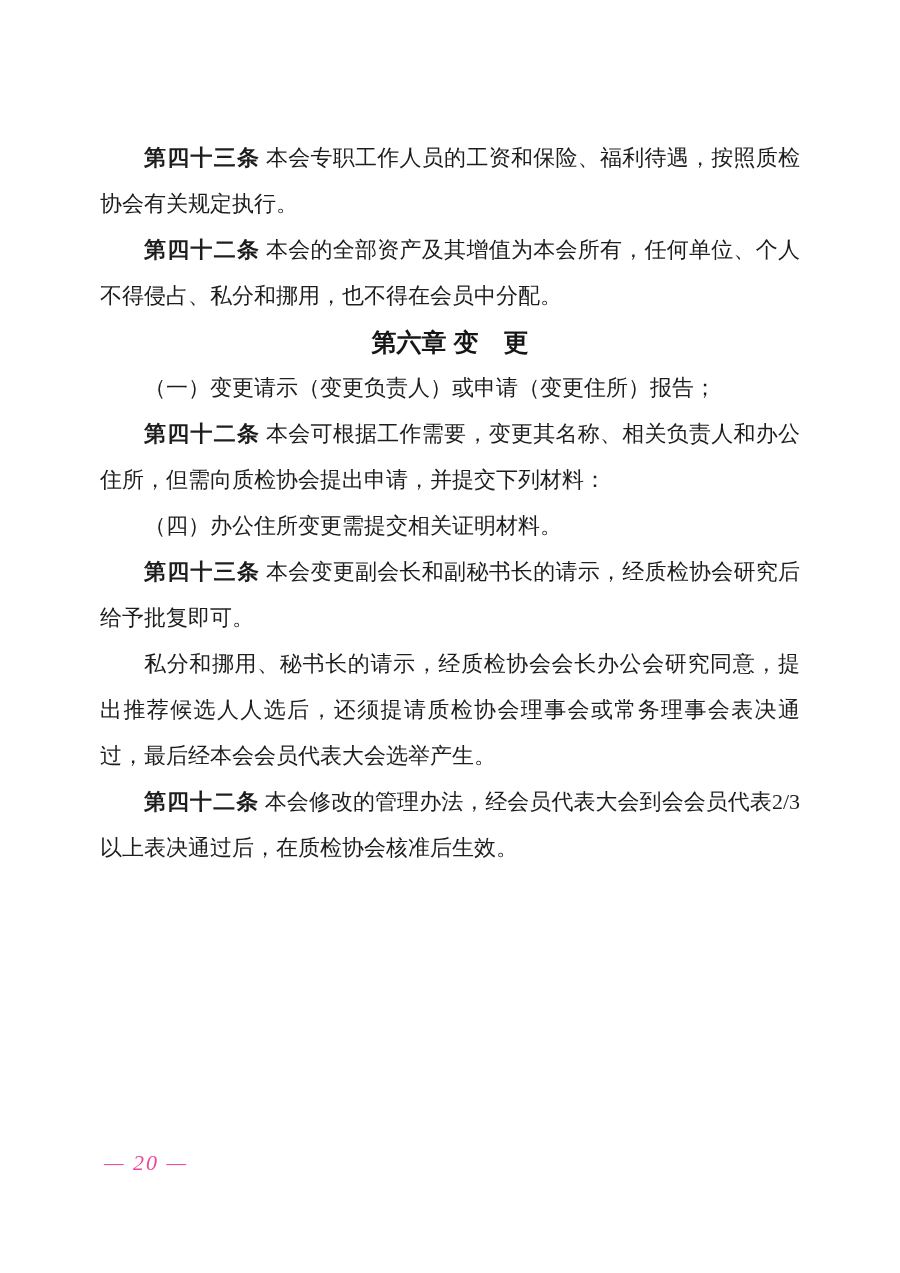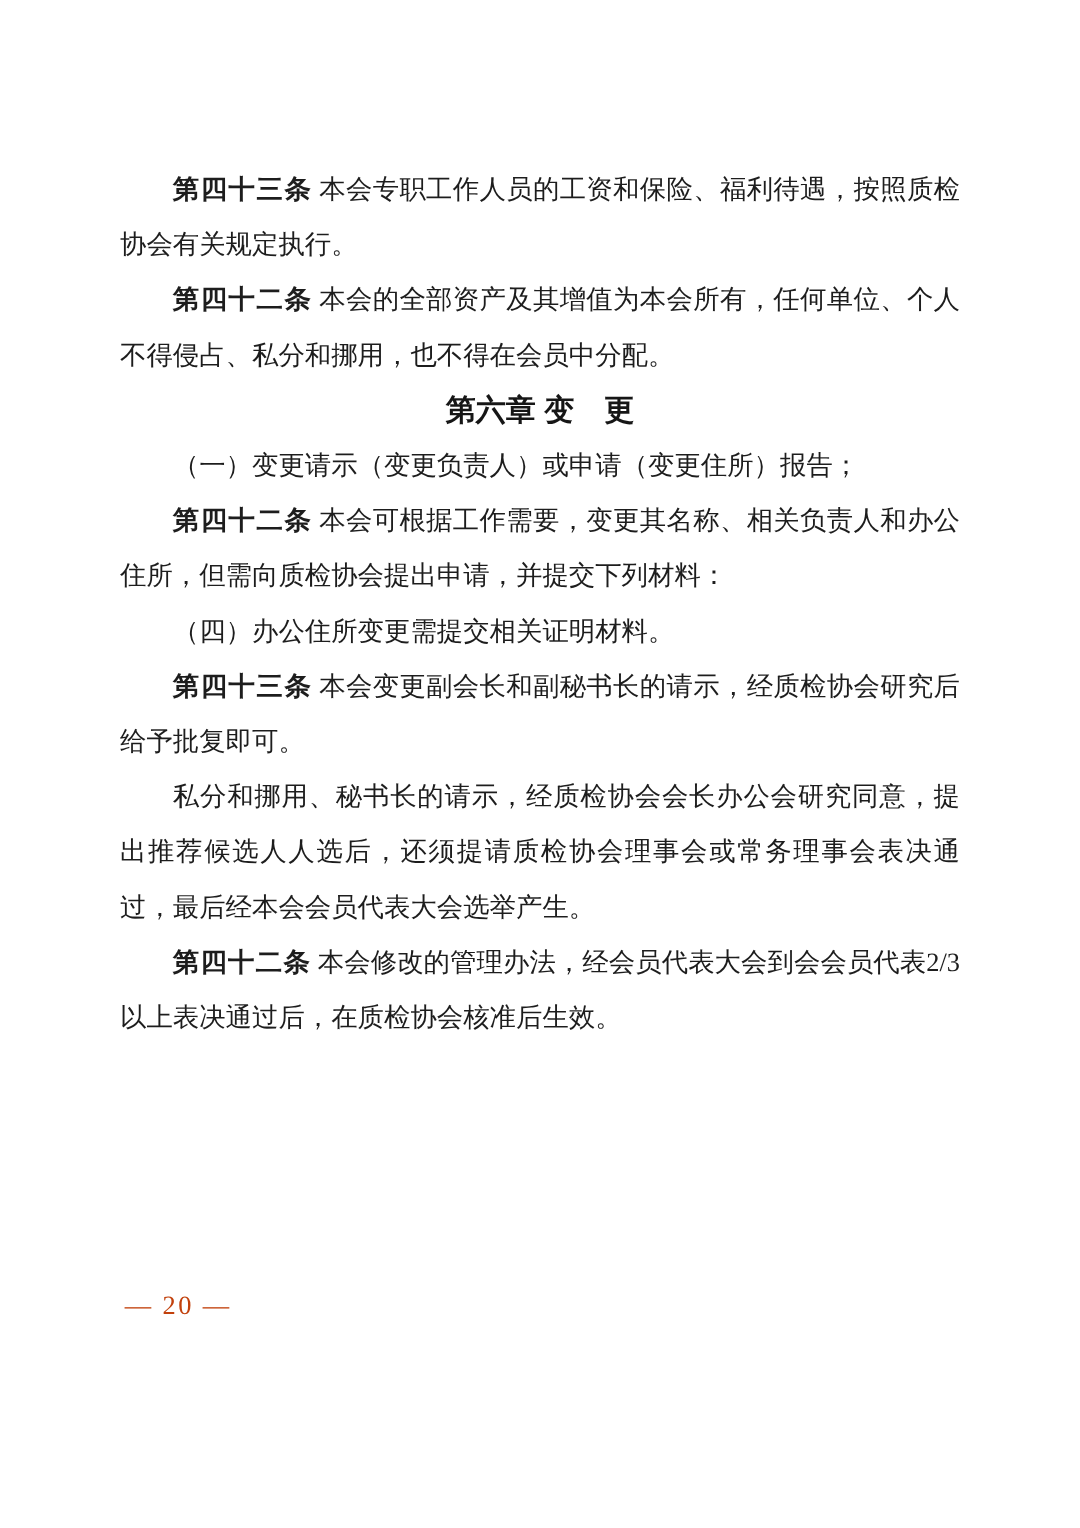--- a/index.html
+++ b/index.html
@@ -39,25 +39,26 @@
     font-size: 25px;
     font-weight: bold;
     text-align: center;
     text-indent: 0;
     line-height: 46px;
     color: #161616;
   }
   .footer {
     position: absolute;
     left: 104px;
-    top: 1074px;
+    top: 1149px;
     font-size: 22px;
     line-height: 28px;
-    color: #c2410c;
+    color: #ec4899;
     letter-spacing: 2px;
+    font-style: italic;
   }
 </style>
 </head>
 <body>
 
 <div class="page">
   <div class="content" id="content">
       <p class="para"><strong>第四十三条</strong> 本会专职工作人员的工资和保险、福利待遇，按照质检协会有关规定执行。</p>
       <p class="para"><strong>第四十二条</strong> 本会的全部资产及其增值为本会所有，任何单位、个人不得侵占、私分和挪用，也不得在会员中分配。</p>
       <h2 class="heading">第六章 变　更</h2>

